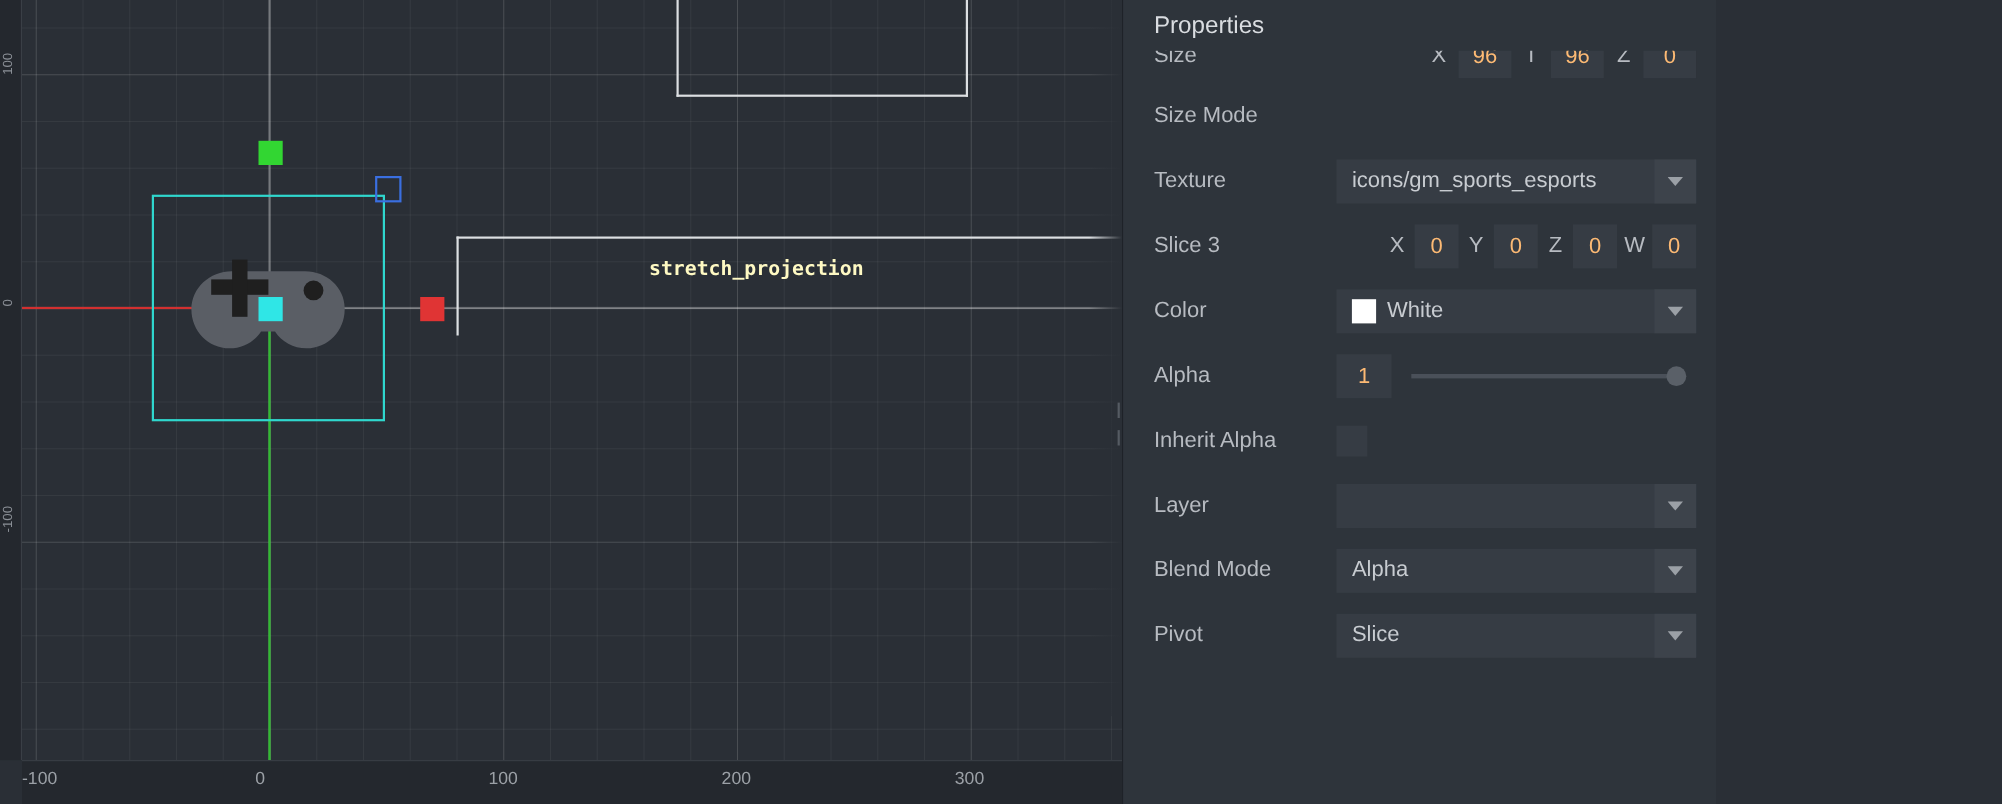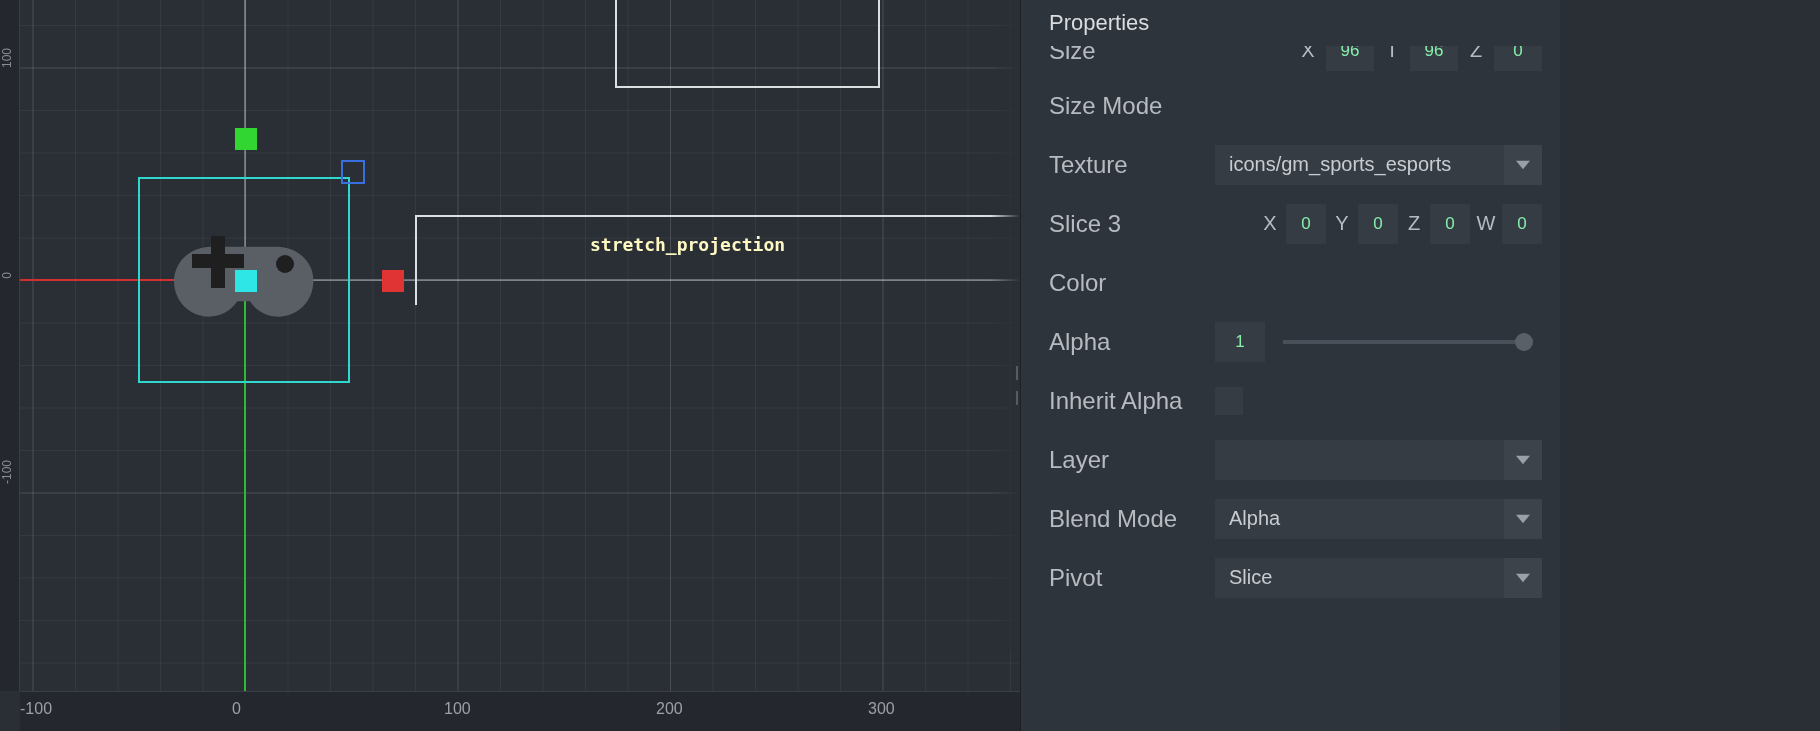--- a/index.html
+++ b/index.html
@@ -164,21 +164,21 @@
   }
   .row-top-clip {
     height: 30px;
     overflow: hidden;
     position: relative;
   }
   .row-top-clip .row { position: absolute; bottom: -4px; left:0; right:0; }
   .label {
     width: 166px;
     color: #b7bbc1;
-    font-size: 24px;
+    font-size: 20px;
   }
   .select {
     flex: 1;
     height: 40px;
     background: #363c44;
     display: flex;
     align-items: center;
     padding: 0 14px;
     color: #c8ccd1;
     font-size: 20px;
@@ -190,23 +190,23 @@
     background: #3d434b;
     display: flex;
     align-items: center;
     justify-content: center;
   }
   .chev svg { width: 14px; height: 14px; }
   .num-input {
     width: 48px;
     height: 40px;
     background: #363c44;
-    color: #86efac;
+    color: #fdba74;
     text-align: center;
-    font-size: 17px;
+    font-size: 20px;
     line-height: 40px;
   }
   .axis-label {
     width: 24px;
     text-align: center;
     color: #b7bbc1;
   }
   .color-swatch {
     width: 22px; height: 22px;
     background: #fff;
@@ -346,20 +346,29 @@
           <div class="num-input" style="width:40px">0</div>
           <span class="axis-label">Z</span>
           <div class="num-input" style="width:40px">0</div>
           <span class="axis-label">W</span>
           <div class="num-input" style="width:40px">0</div>
         </div>
       </div>
 
       <div class="row">
         <div class="label">Color</div>
+        <div class="select">
+          <span class="color-swatch"></span>
+          <span>White</span>
+          <span class="chev">
+            <svg viewBox="0 0 10 6">
+                <path d="M0 0l5 6 5-6z" fill="#9ba0a6"></path>
+              </svg>
+          </span>
+        </div>
       </div>
 
       <div class="row">
         <div class="label">Alpha</div>
         <div class="num-input" style="width:50px">1</div>
         <div class="alpha-track">
           <div class="alpha-thumb"></div>
         </div>
       </div>
 

